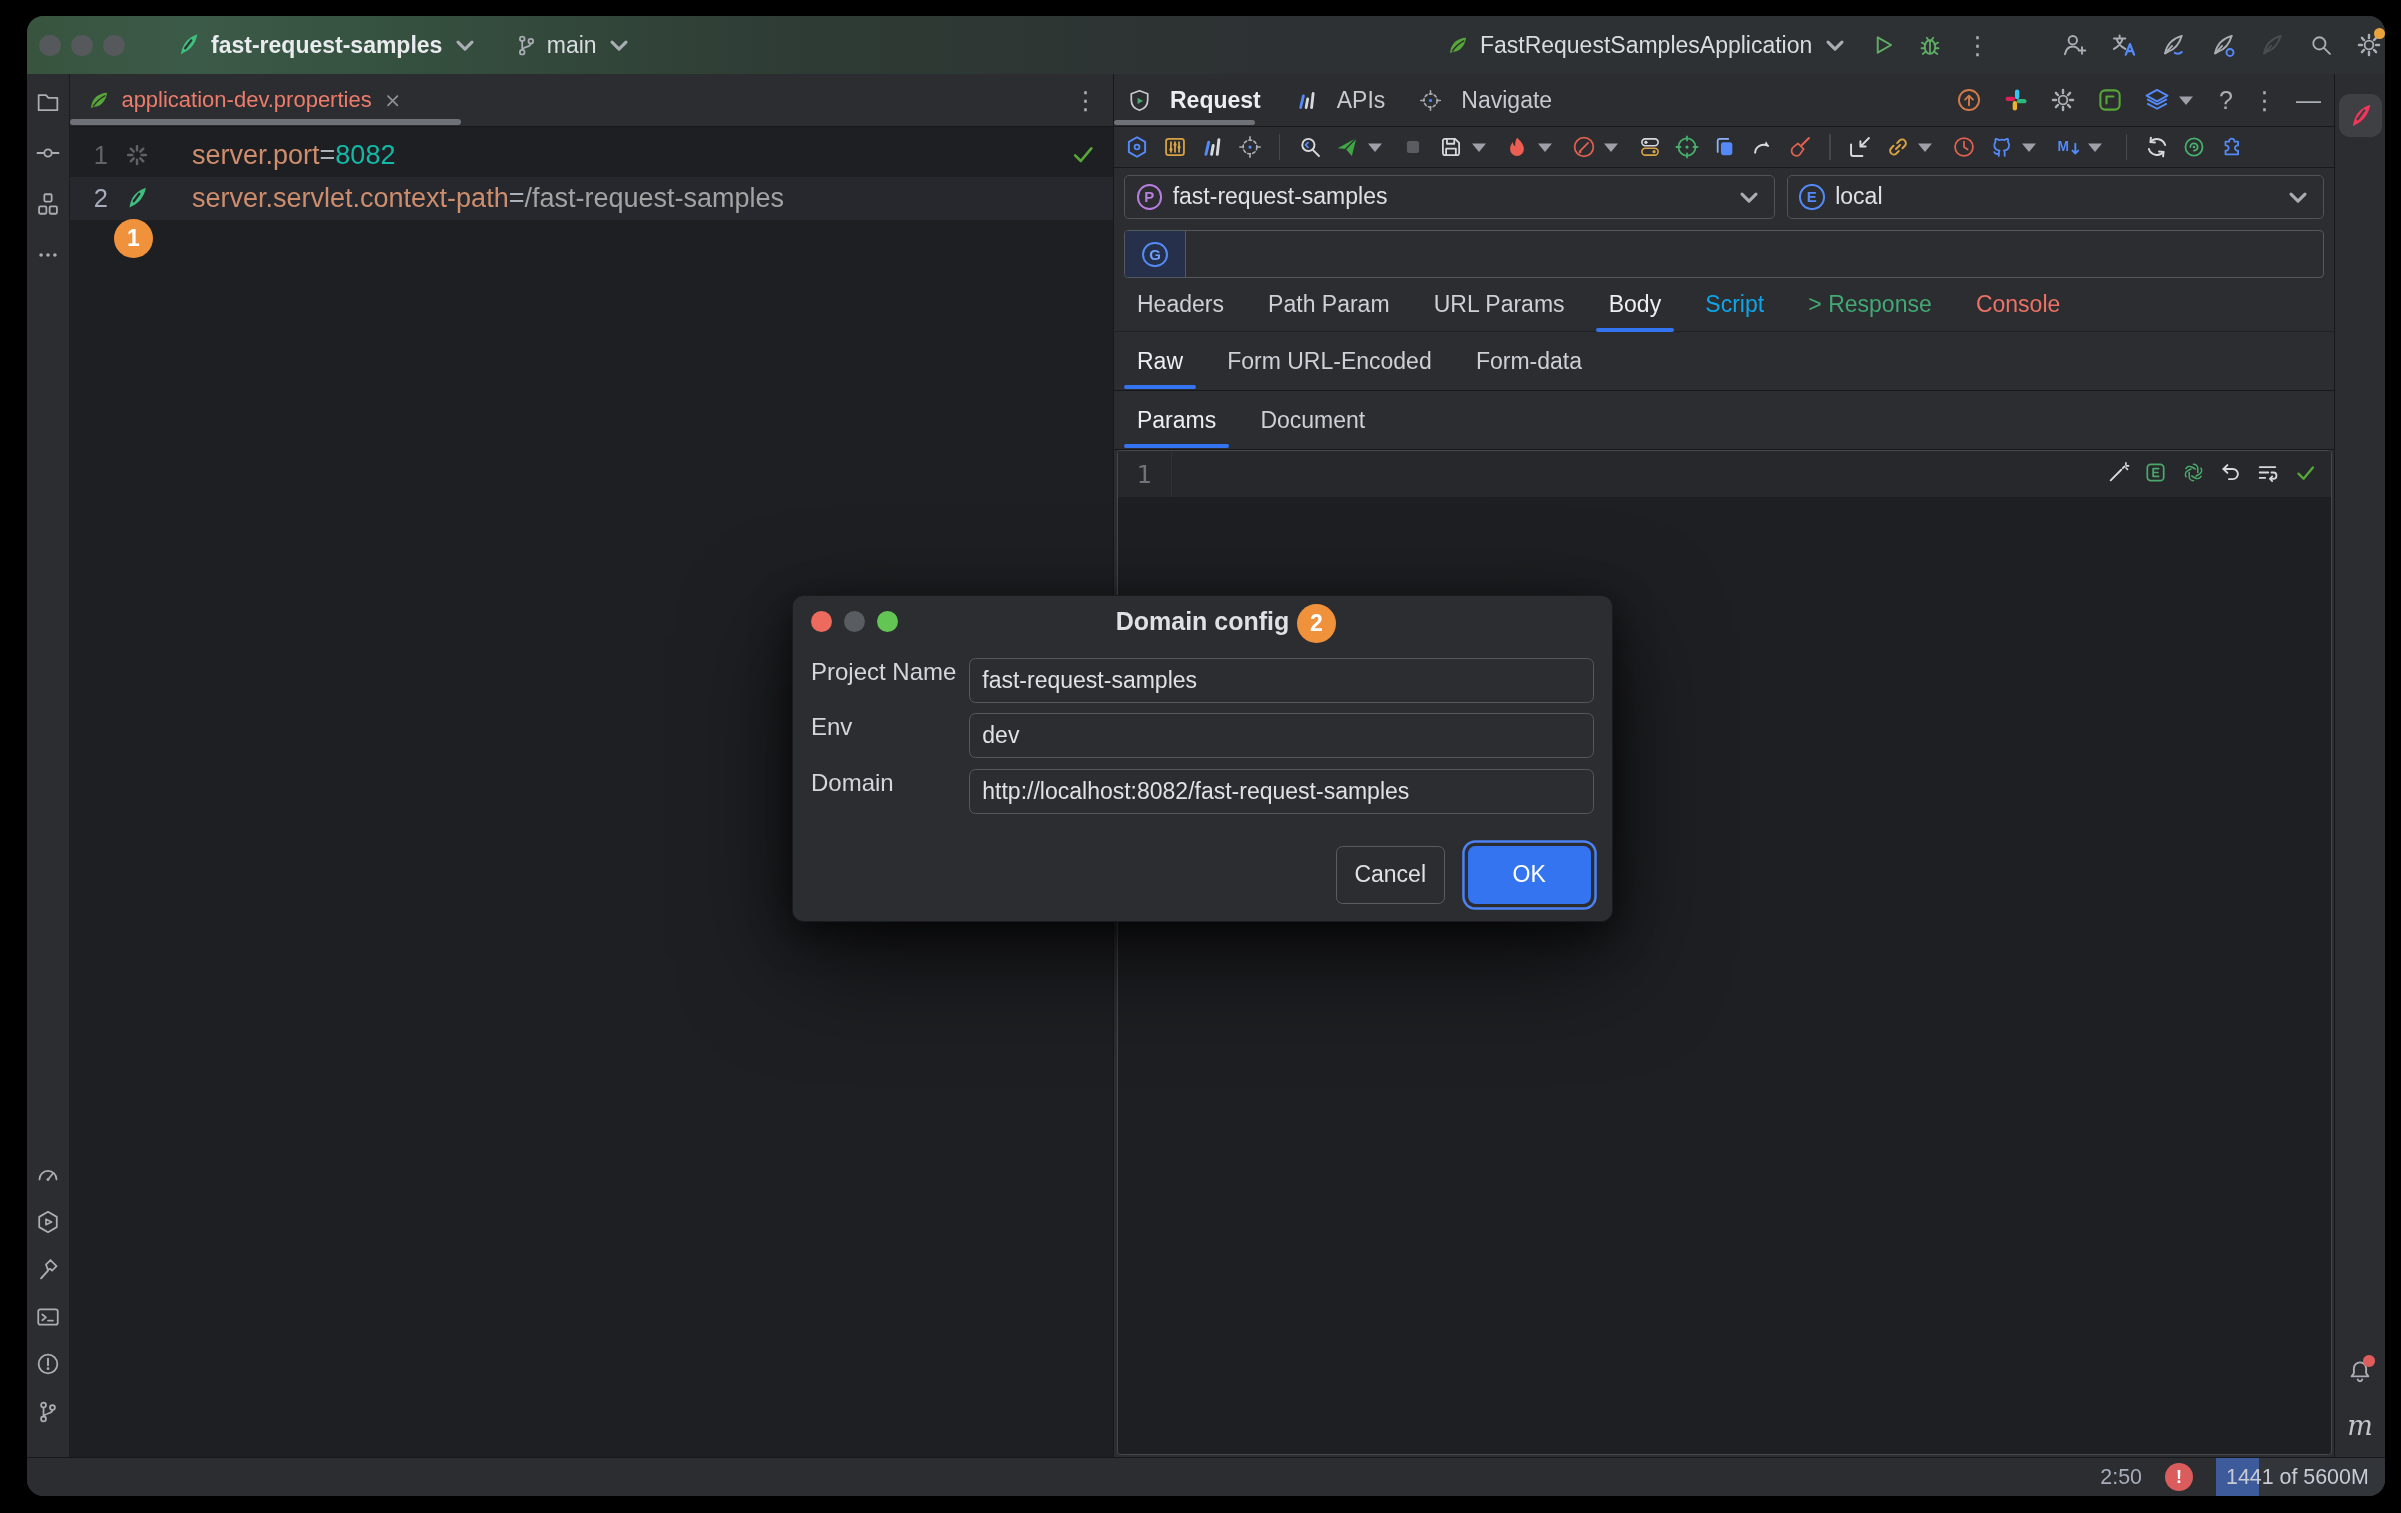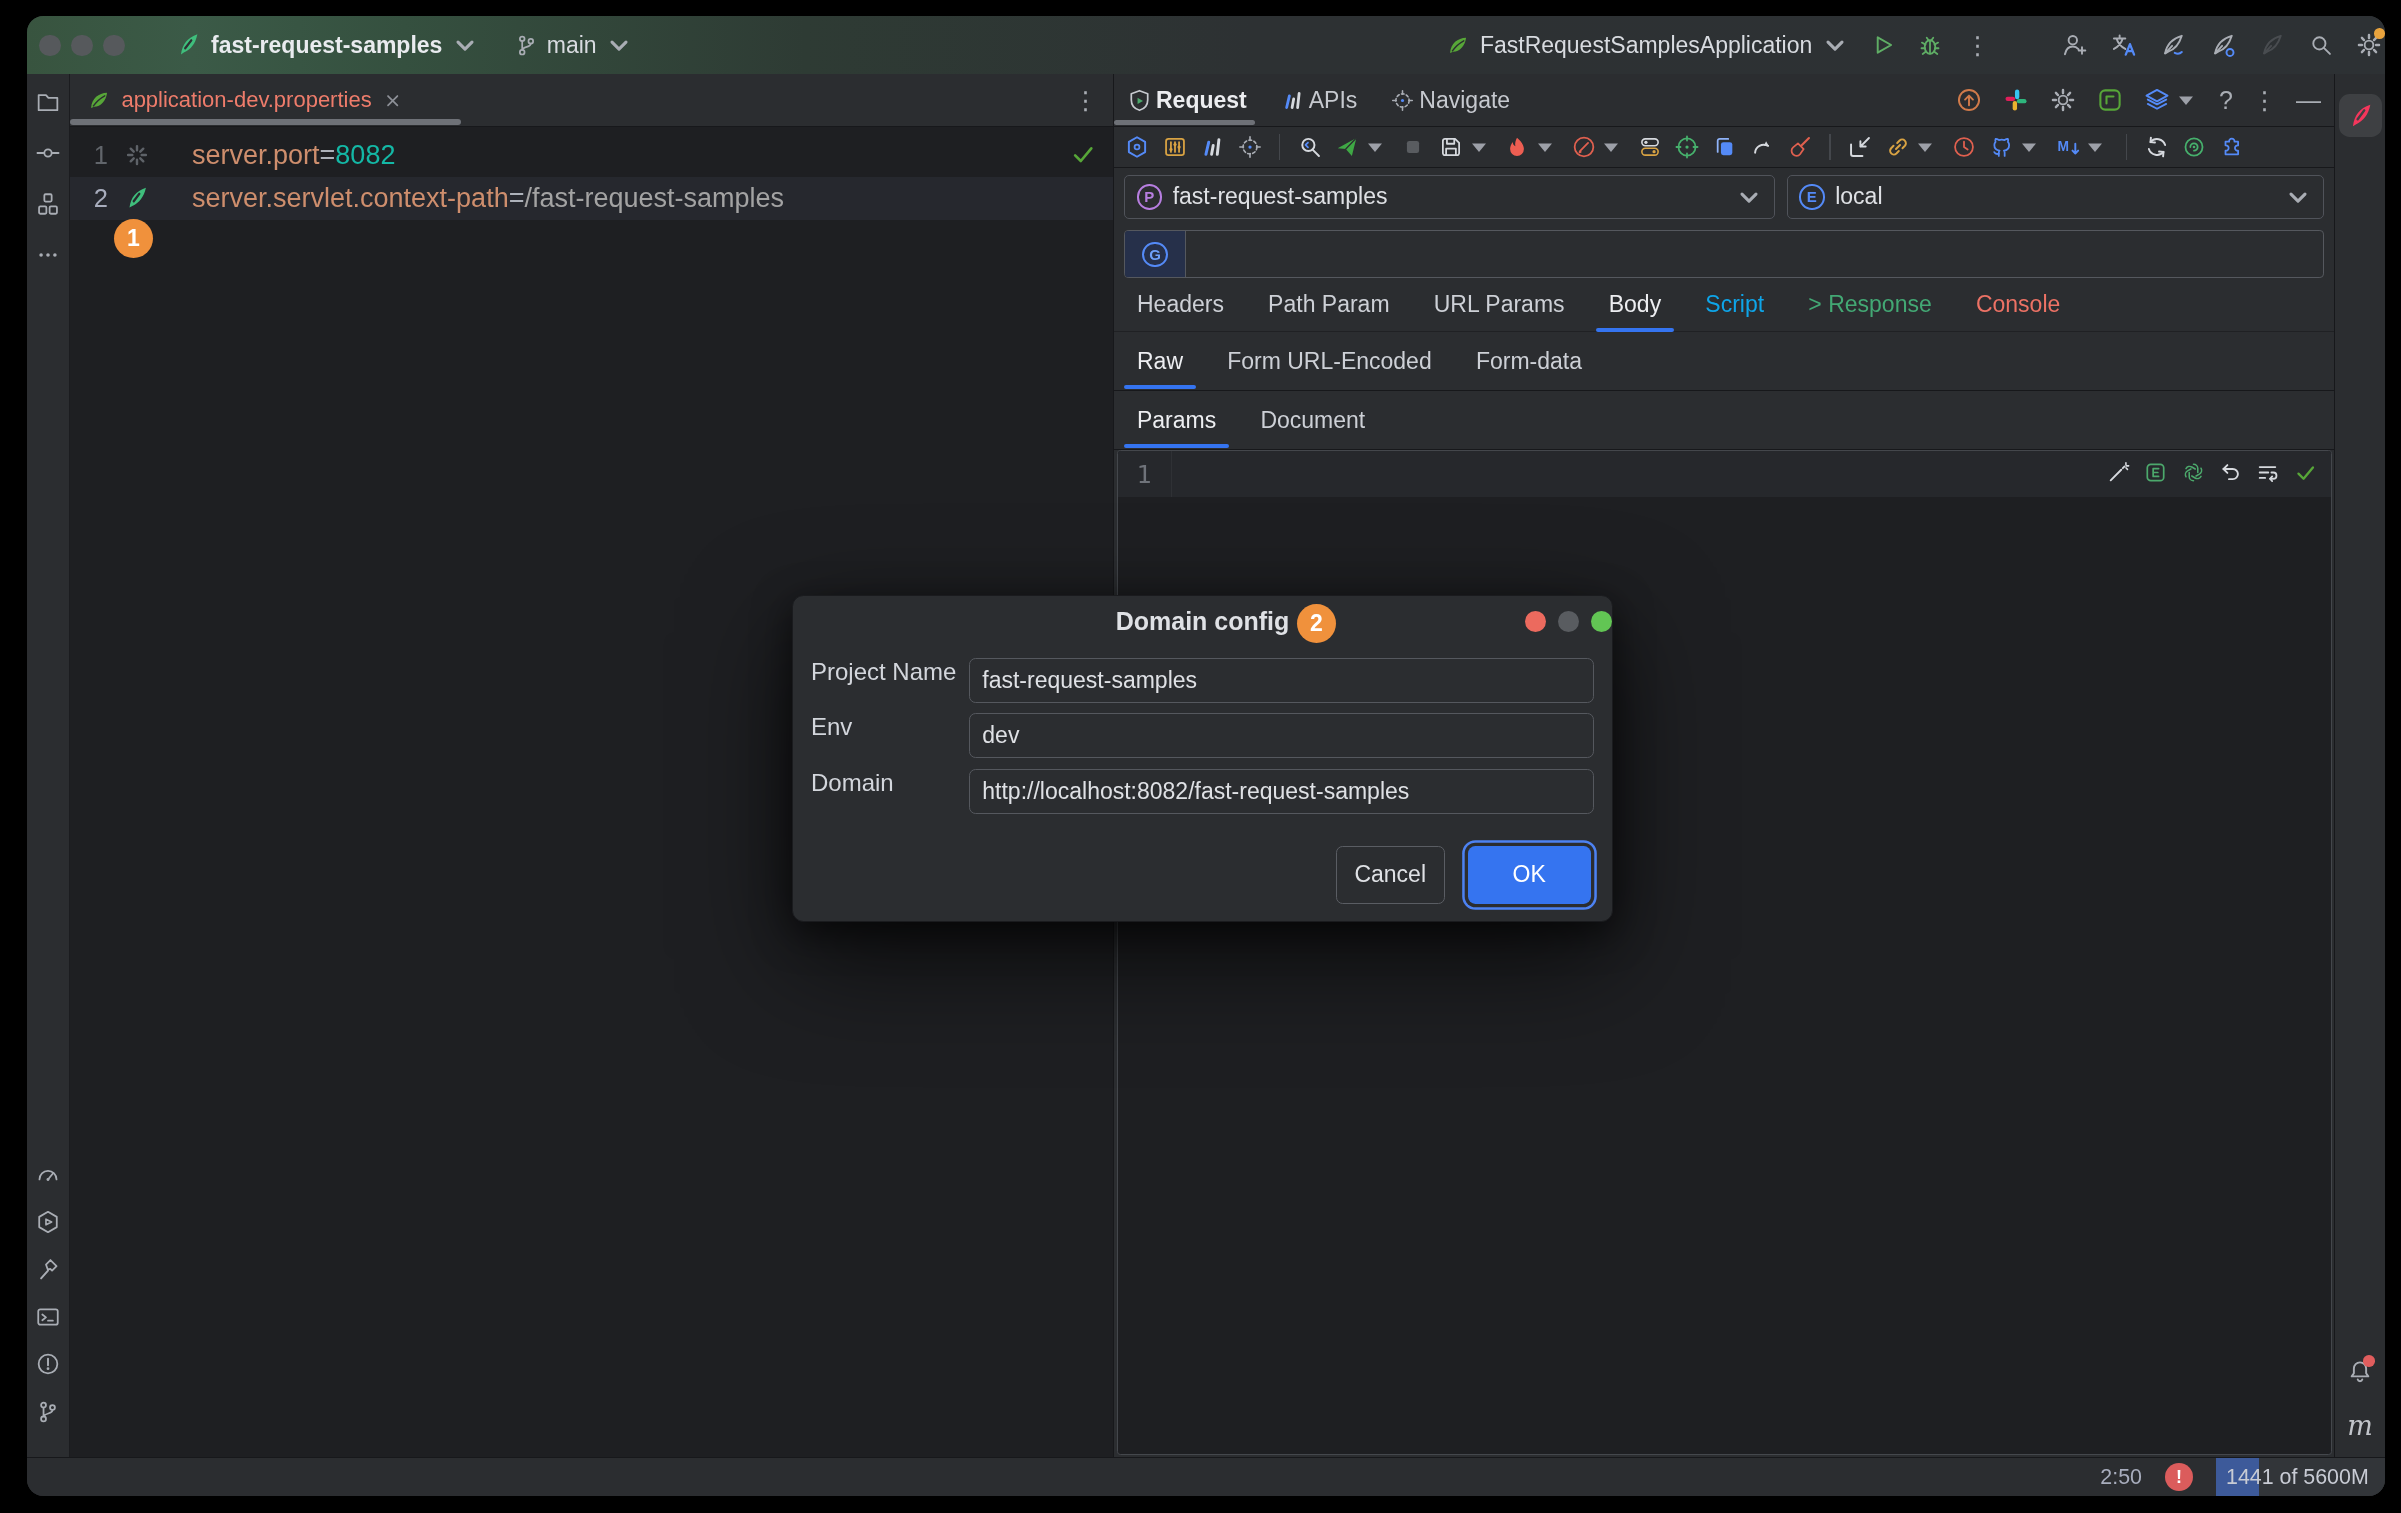--- a/index.html
+++ b/index.html
@@ -46,21 +46,21 @@
   .code{margin-left:13px;white-space:pre;}
   .tk-k{color:#CE8E6D;} .tk-o{color:#ADB2BA;} .tk-n{color:#14b8a6;margin-top:44px;} .tk-s{color:#a3a3a3;}
   .insp-check{position:absolute;top:13px;right:16.4px;width:25px;height:25px;}
   .num-badge{position:absolute;width:39px;height:39px;border-radius:50%;background:#F0913C;color:#fff;
     font-size:23px;font-weight:700;display:flex;align-items:center;justify-content:center;}
   .badge-1{left:44px;top:92px;}
 
   
   .rpanel{flex:1;display:flex;flex-direction:column;background:#2B2D30;min-width:0;}
   .rp-header{height:53px;border-bottom:1.2px solid #17181B;display:flex;align-items:center;padding:0 13px;position:relative;flex:none;}
-  .rp-htab{display:flex;align-items:center;gap:4px;margin-right:33px;}
+  .rp-htab{display:flex;align-items:center;gap:18px;margin-right:33px;}
   .rp-htab .lbl{font-size:23px;color:#C6C9CF;}
   .rp-htab.active .lbl{color:#ECEDF0;font-weight:600;}
   .hdr-thumb{position:absolute;left:0;bottom:1.6px;width:141px;height:5px;border-radius:2.5px;background:#6E7177;}
   .rp-hicons{margin-left:auto;display:flex;align-items:center;gap:19px;}
   .rp-toolbar{height:41px;border-bottom:1.2px solid #17181B;display:flex;align-items:center;padding:0 10px;gap:11.5px;flex:none;}
   .tb-sep{width:1.2px;height:26px;background:#44474C;margin:0 5px;}
   .drop{display:flex;align-items:center;gap:0.8px;}
 
   .selects{display:flex;gap:11.5px;margin:6.6px 10px 0;flex:none;}
   .select{height:44px;background:#2B2D30;border:1.2px solid #50535A;border-radius:5px;display:flex;align-items:center;padding:0 11.5px;}
@@ -101,21 +101,21 @@
   .statusbar{position:absolute;left:0;right:0;bottom:0;height:39px;border-top:1.2px solid #17181B;background:#2B2D30;
     display:flex;align-items:center;justify-content:flex-end;gap:23px;color:#A8ADBD;font-size:21.4px;padding-right:0;}
   .err-badge{width:28px;height:28px;border-radius:50%;background:#DB5C5C;color:#fff;font-weight:700;font-size:18px;display:flex;align-items:center;justify-content:center;}
   .memory{position:relative;height:100%;width:169px;background:#323539;display:flex;align-items:center;overflow:hidden;flex:none;}
   .mem-fill{position:absolute;left:0;top:0;bottom:0;width:43px;background:#3D5A9A;}
   .mem-text{position:relative;padding-left:10px;color:#C8CBD4;white-space:nowrap;}
 
   
   .dialog{position:absolute;left:792px;top:595px;width:821px;height:327px;background:#2B2D30;border-radius:11.5px;z-index:50;
     box-shadow:0 37px 107px rgba(0,0,0,.65),0 10px 37px rgba(0,0,0,.55);border:0.8px solid #1A1B1E;}
-  .dlg-head{position:relative;height:51px;display:flex;align-items:center;justify-content:flex-end;}
+  .dlg-head{position:relative;height:51px;display:flex;align-items:center;}
   .dlg-traffic{display:flex;gap:11.5px;margin-left:18px;z-index:2;}
   .dlg-tl{width:21.4px;height:21.4px;border-radius:50%;}
   .dlg-tl.close{background:#EC6A5E;} .dlg-tl.min{background:#595C60;} .dlg-tl.max{background:#62C554;}
   .dlg-title{position:absolute;left:0;right:0;text-align:center;font-size:25px;font-weight:700;color:#DFE1E5;}
   .badge-2{left:504px;top:8.2px;z-index:3;}
   .dlg-row{display:flex;align-items:flex-start;margin:10.7px 18px 0;}
   .dlg-row:first-of-type{margin-top:15.6px;}
   .dlg-label{width:158px;font-size:24px;color:#D3D6DC;flex:none;}
   .dlg-input{flex:1;height:45px;background:transparent;border:1.2px solid #55585E;border-radius:6.6px;color:#DFE1E5;font-size:23px;padding:0 12.3px;outline:none;}
   .dlg-btns{position:absolute;right:18px;bottom:17.3px;display:flex;gap:23px;}

